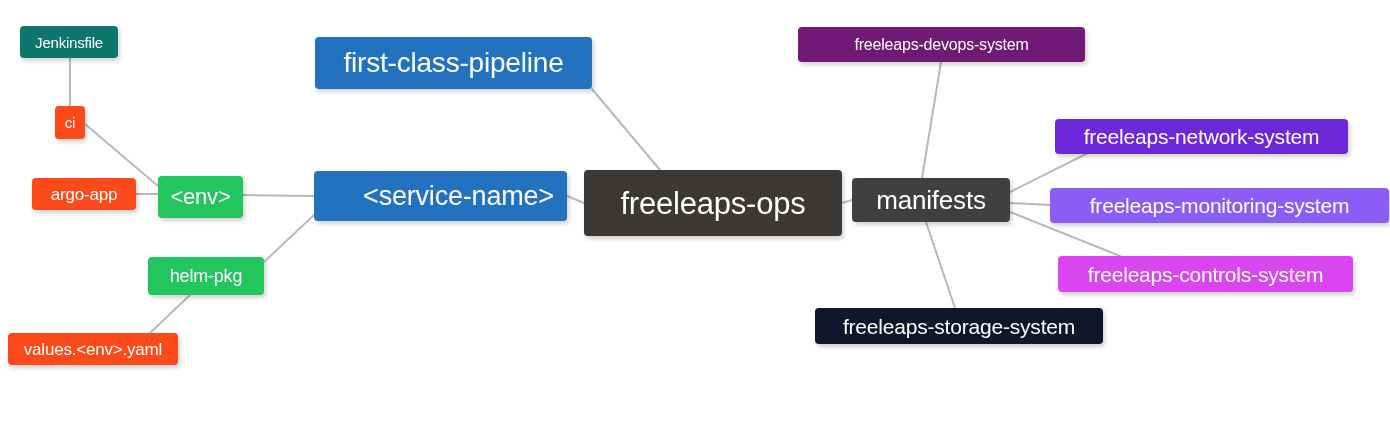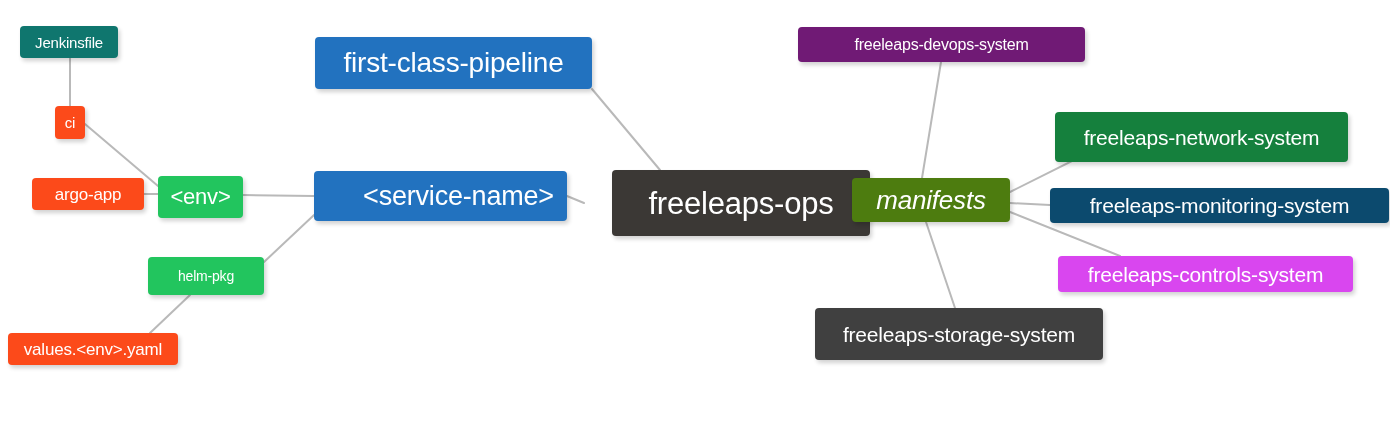--- a/index.html
+++ b/index.html
@@ -54,59 +54,59 @@
       <path d="M 158 194 L 122 194" stroke="#b9b9b9" stroke-width="2" fill="none" stroke-linecap="round"></path>
       <path d="M 70 106 L 70 58" stroke="#b9b9b9" stroke-width="2" fill="none" stroke-linecap="round"></path>
       <path d="M 190 295 L 150 333" stroke="#b9b9b9" stroke-width="2" fill="none" stroke-linecap="round"></path>
       <path d="M 922 178 L 941 62" stroke="#b9b9b9" stroke-width="2" fill="none" stroke-linecap="round"></path>
       <path d="M 1010 192 L 1100 147" stroke="#b9b9b9" stroke-width="2" fill="none" stroke-linecap="round"></path>
       <path d="M 1010 203 L 1050 205" stroke="#b9b9b9" stroke-width="2" fill="none" stroke-linecap="round"></path>
       <path d="M 1010 212 L 1120 256" stroke="#b9b9b9" stroke-width="2" fill="none" stroke-linecap="round"></path>
       <path d="M 926 222 L 955 308" stroke="#b9b9b9" stroke-width="2" fill="none" stroke-linecap="round"></path>
     </svg>
   <div id="nodes">
-      <div class="node" style="left: 584px; top: 170px; width: 258px; height: 66px; background: rgb(59, 56, 53); font-size: 31px; margin-left: 28px;">
+      <div class="node" style="left: 584px; top: 170px; width: 258px; height: 66px; background: rgb(59, 56, 53); font-size: 31px;">
         <span class="node-label">freeleaps-ops</span>
       </div>
       <div class="node" style="left: 314px; top: 171px; width: 253px; height: 50px; background: rgb(34, 114, 191); font-size: 27px; padding-left: 36px;">
         <span class="node-label">&lt;service-name&gt;</span>
       </div>
-      <div class="node" style="left: 852px; top: 178px; width: 158px; height: 44px; background: #4d7c0f; font-size: 26px; font-style: italic;">
+      <div class="node" style="left: 852px; top: 178px; width: 158px; height: 44px; background: #404040; font-size: 26px;">
         <span class="node-label">manifests</span>
       </div>
       <div class="node" style="left: 315px; top: 37px; width: 277px; height: 52px; background: rgb(34, 114, 191); font-size: 28px;">
         <span class="node-label">first-class-pipeline</span>
       </div>
       <div class="node" style="left: 158px; top: 176px; width: 85px; height: 42px; background: rgb(34, 197, 94); font-size: 22px;">
         <span class="node-label">&lt;env&gt;</span>
       </div>
-      <div class="node" style="left: 148px; top: 257px; width: 116px; height: 38px; background: rgb(34, 197, 94); font-size: 14px;">
+      <div class="node" style="left: 148px; top: 257px; width: 116px; height: 38px; background: rgb(34, 197, 94); font-size: 18px;">
         <span class="node-label">helm-pkg</span>
       </div>
       <div class="node" style="left: 20px; top: 26px; width: 98px; height: 32px; background: #0f766e; font-size: 15px;">
         <span class="node-label">Jenkinsfile</span>
       </div>
       <div class="node" style="left: 55px; top: 106px; width: 30px; height: 33px; background: rgb(252, 74, 26); font-size: 15px;">
         <span class="node-label">ci</span>
       </div>
-      <div class="node" style="left: 32px; top: 178px; width: 112px; height: 32px; background: rgb(252, 74, 26); font-size: 17px;">
+      <div class="node" style="left: 32px; top: 178px; width: 104px; height: 32px; background: rgb(252, 74, 26); font-size: 17px;">
         <span class="node-label">argo-app</span>
       </div>
       <div class="node" style="left: 8px; top: 333px; width: 170px; height: 32px; background: rgb(252, 74, 26); font-size: 17px;">
         <span class="node-label">values.&lt;env&gt;.yaml</span>
       </div>
       <div class="node" style="left: 798px; top: 27px; width: 287px; height: 35px; background: #701a75; font-size: 16px;">
         <span class="node-label">freeleaps-devops-system</span>
       </div>
-      <div class="node" style="left: 1055px; top: 112px; width: 293px; height: 50px; background: #15803d; font-size: 21px;">
+      <div class="node" style="left: 1055px; top: 119px; width: 293px; height: 35px; background: #6d28d9; font-size: 21px;">
         <span class="node-label">freeleaps-network-system</span>
       </div>
-      <div class="node" style="left: 1050px; top: 188px; width: 339px; height: 35px; background: #0c4a6e; font-size: 21px;">
+      <div class="node" style="left: 1050px; top: 188px; width: 339px; height: 35px; background: #8b5cf6; font-size: 21px;">
         <span class="node-label">freeleaps-monitoring-system</span>
       </div>
       <div class="node" style="left: 1058px; top: 256px; width: 295px; height: 36px; background: #d946ef; font-size: 21px;">
         <span class="node-label">freeleaps-controls-system</span>
       </div>
-      <div class="node" style="left: 815px; top: 308px; width: 288px; height: 52px; background: #404040; font-size: 21px;">
+      <div class="node" style="left: 815px; top: 308px; width: 288px; height: 36px; background: #0f172a; font-size: 21px;">
         <span class="node-label">freeleaps-storage-system</span>
       </div>
     </div>
 </div>
 
 </body></html>

